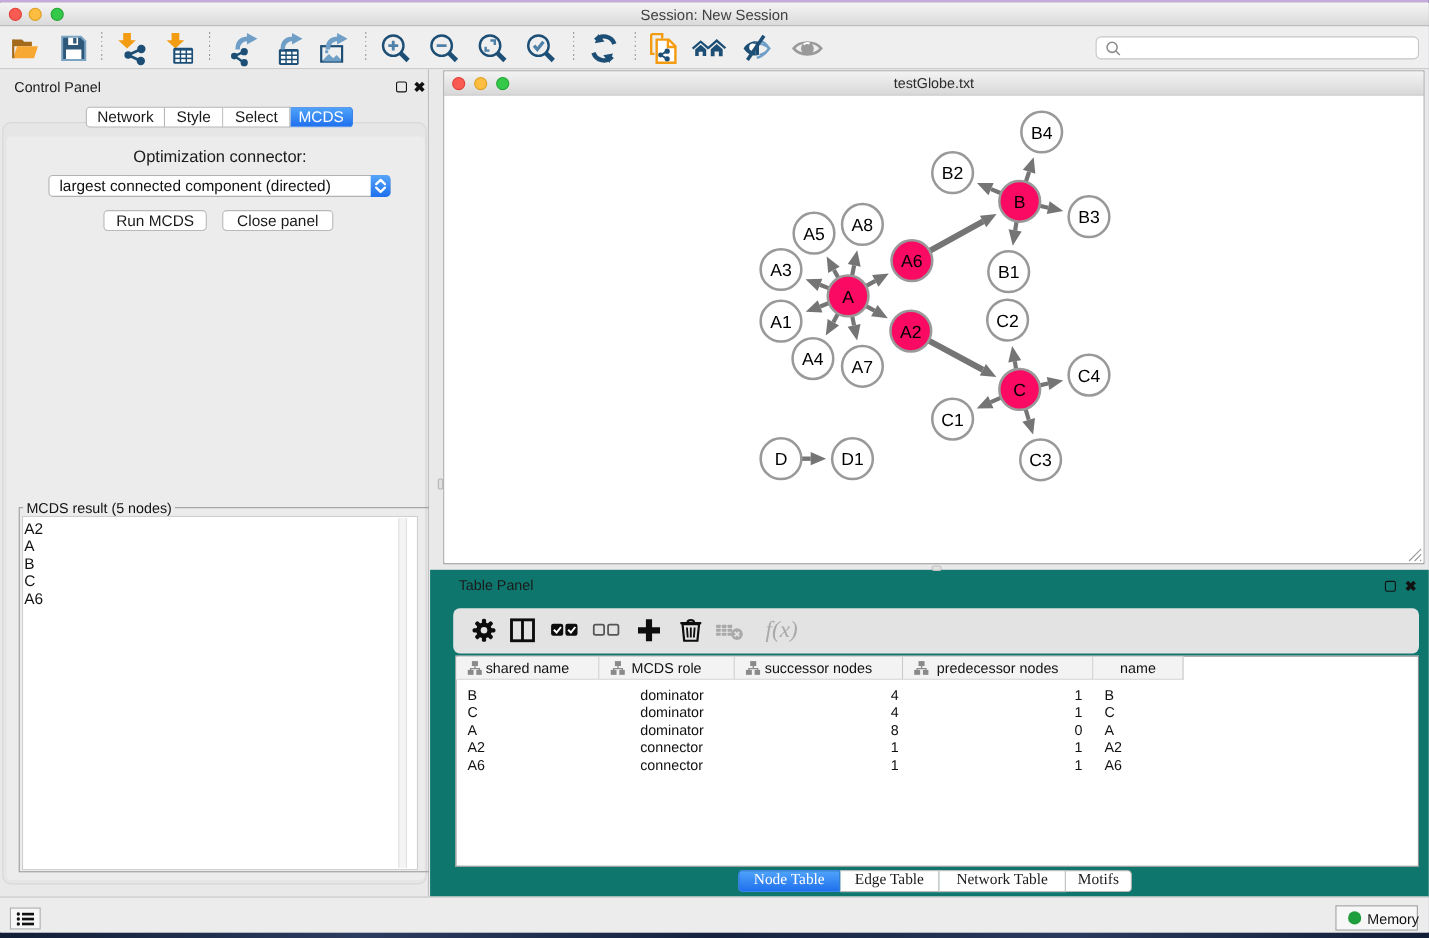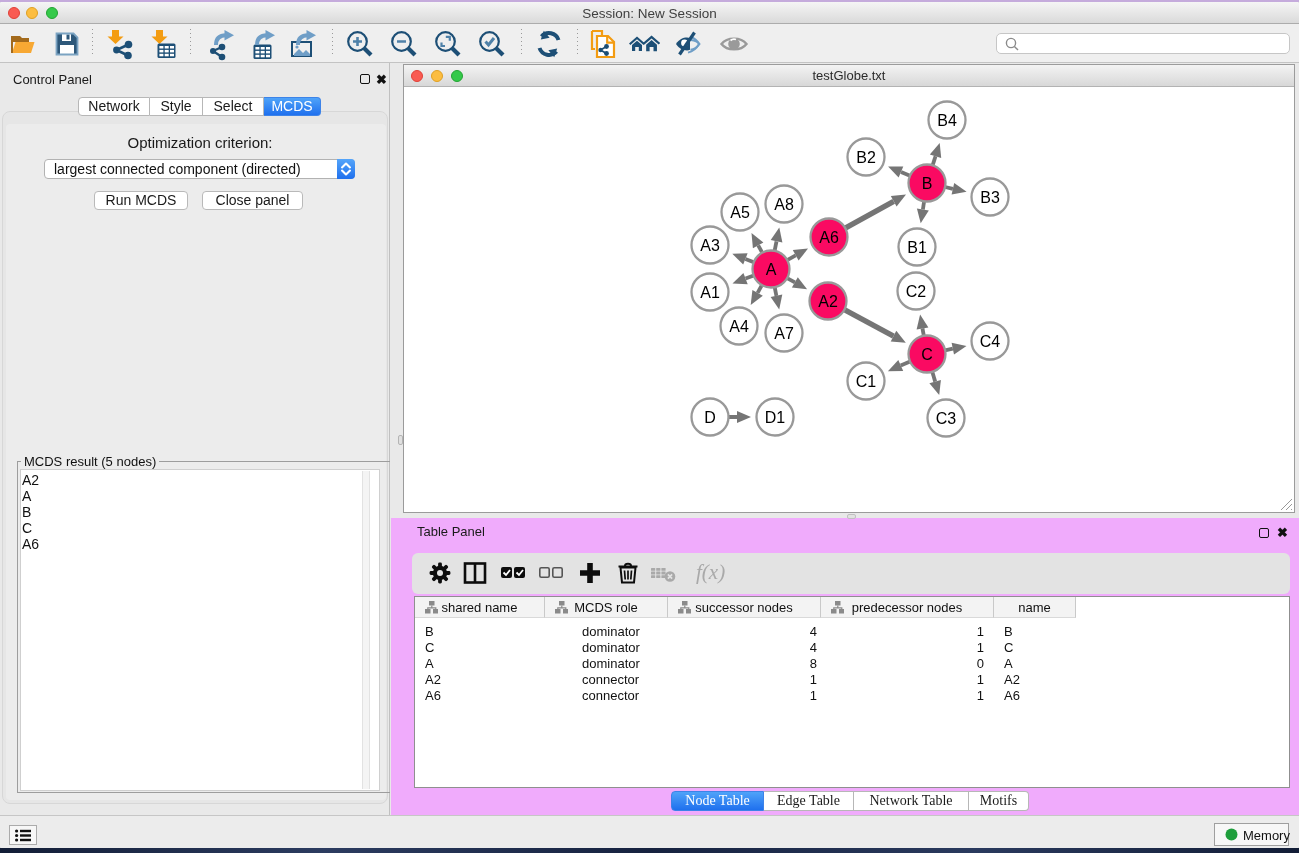--- a/index.html
+++ b/index.html
@@ -58,21 +58,21 @@
 .netwin .tb .t { position:absolute; left:0; right:0; top:3px; text-align:center; font-size:13px; color:#2b2b2b; }
 .ntl { position:absolute; top:5px; width:12px; height:12px; border-radius:50%; }
 .canvas { position:absolute; left:0; top:22px; width:890px; height:424px; background:#fff; }
 .grip { position:absolute; right:1px; bottom:1px; width:13px; height:13px; }
 
 
 .vhandle { position:absolute; left:8px; top:372px; width:5px; height:10px; background:#e0e0e0; border:1px solid #b4b4b4; border-radius:2px; }
 .hhandle { position:absolute; left:457px; top:451px; width:9px; height:5px; background:#e2e2e2; border:1px solid #c0c0c0; border-radius:2px; }
 
 
-.tablepanel { position:absolute; left:1px; top:455px; width:908px; height:298px; background:#f0abfc; }
+.tablepanel { position:absolute; left:1px; top:455px; width:908px; height:298px; background:#0f766e; }
 .tablepanel .hdr { position:absolute; left:26px; top:6px; font-size:13px; color:#1a1a1a; }
 .tptb { position:absolute; left:21px; top:35px; width:878px; height:41px; background:#e3e3e3; border-radius:6px; }
 .tpi { position:absolute; top:7px; }
 .dtable { position:absolute; left:23px; top:78px; width:876px; height:192px; background:#fff; border:1px solid #8f8f8f; font-size:13px; }
 .thead { position:absolute; left:0; top:0; width:661px; height:21px; background:#f3f3f3; }
 .thc { position:absolute; top:0; height:21px; border-right:1px solid #c9c9c9; border-bottom:1px solid #d9d9d9; text-align:center; line-height:21px; color:#111; background:#f3f3f3; }
 .trow { position:absolute; height:16px; line-height:16px; color:#111; }
 .bottabs { left:280px; top:273px; height:20px; }
 .bottabs .tab { line-height:18px;font-family:Liberation Serif, serif; }
 
@@ -242,21 +242,21 @@
       <div class="float-ic" style="left:360px;top:11px;"></div>
       <div class="close-ic" style="left:376px;top:9px;">✖</div>
       <div class="tabs">
         <div class="tab first" style="width:72px">Network</div>
           <div class="tab" style="width:53px">Style</div>
           <div class="tab" style="width:61px">Select</div>
           <div class="tab sel last" style="width:57px">MCDS</div>
       </div>
       <div class="cpanel">
           <div class="cpin"></div>
-        <div class="optlabel">Optimization criterion:</div>
+        <div class="optlabel">Optimization connector:</div>
         <div class="combo">largest connected component (directed)<span class="step">
               <svg width="12" height="14" viewBox="0 0 12 14">
                 <path d="M2 5.4 L6 1.6 L10 5.4 M2 8.6 L6 12.4 L10 8.6" fill="none" stroke="#fff" stroke-width="2.1" stroke-linecap="round" stroke-linejoin="round"></path>
               </svg>
             </span></div>
         <div class="btn" style="left:91px;top:79px;width:94px;">Run MCDS</div>
         <div class="btn" style="left:199px;top:79px;width:101px;">Close panel</div>
         <div class="fieldset">
           <div class="legend">MCDS result (5 nodes)</div>
           <div class="listbox">A2<br>A<br>B<br>C<br>A6<div class="vsb"></div></div>

